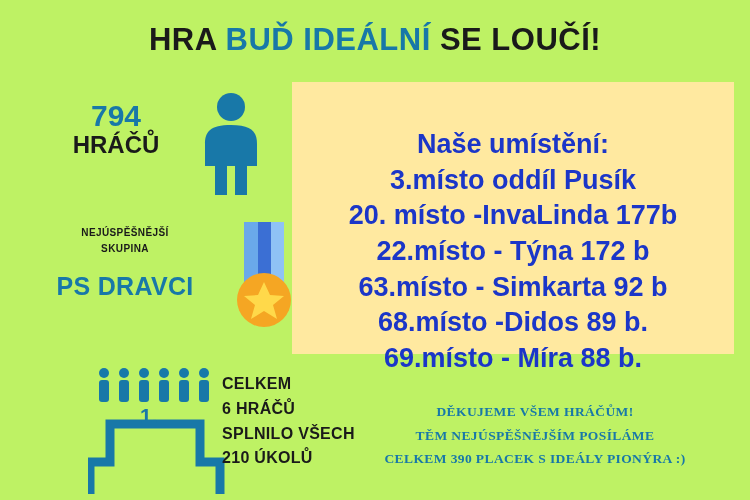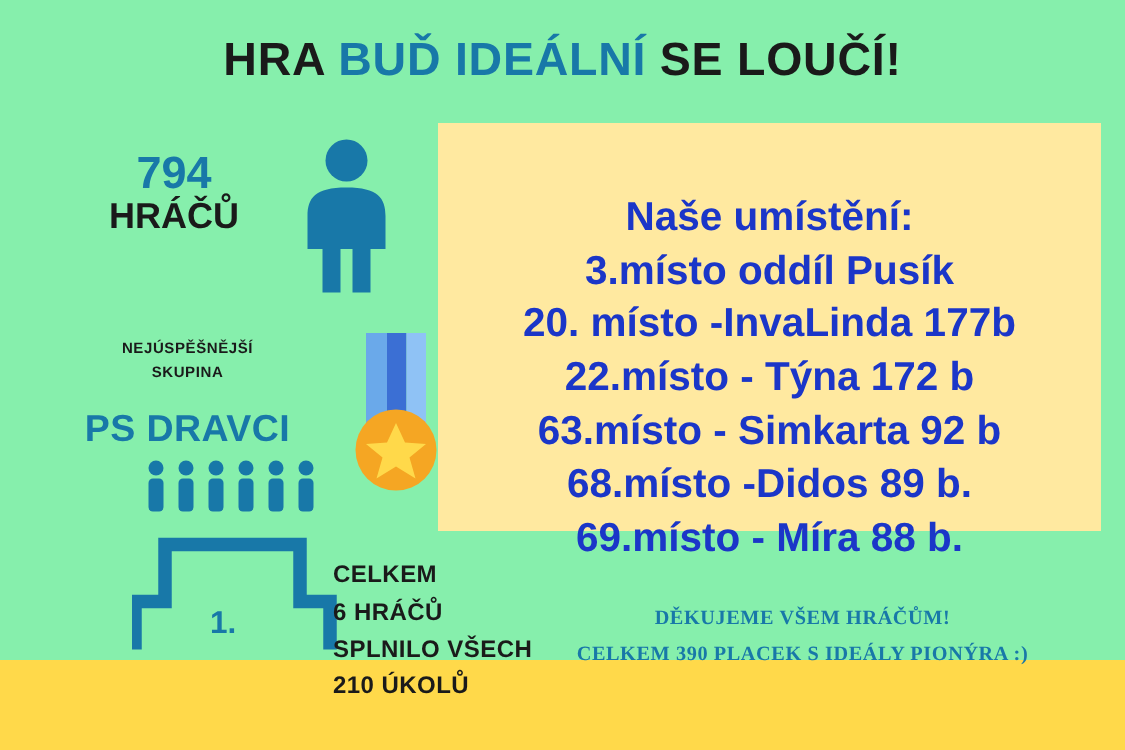--- a/index.html
+++ b/index.html
@@ -9,22 +9,22 @@
   body {
     width: 750px;
     height: 500px;
     background: #ffd94a;
     font-family: "Liberation Sans", sans-serif;
     overflow: hidden;
   }
   .stage {
     position: relative;
     width: 750px;
-    height: 440px;
-    background: #86efac;
+    height: 500px;
+    background: #bef264;
   }
 
   
   .title {
     position: absolute;
     top: 22px;
     left: 0;
     width: 750px;
     text-align: center;
     font-size: 31px;
@@ -233,16 +233,17 @@
       <div class="results-line">20. místo -InvaLinda 177b</div>
       <div class="results-line">22.místo - Týna 172 b</div>
       <div class="results-line">63.místo - Simkarta 92 b</div>
       <div class="results-line">68.místo -Didos 89 b.</div>
       <div class="results-line">69.místo - Míra 88 b.</div>
     </div>
   </div>
 
   <div class="footer">
     <div>DĚKUJEME VŠEM HRÁČŮM!</div>
+    <div>TĚM NEJÚSPĚŠNĚJŠÍM POSÍLÁME</div>
     <div>CELKEM 390 PLACEK S IDEÁLY PIONÝRA :)</div>
   </div>
 
 </div>
 
 </body></html>

